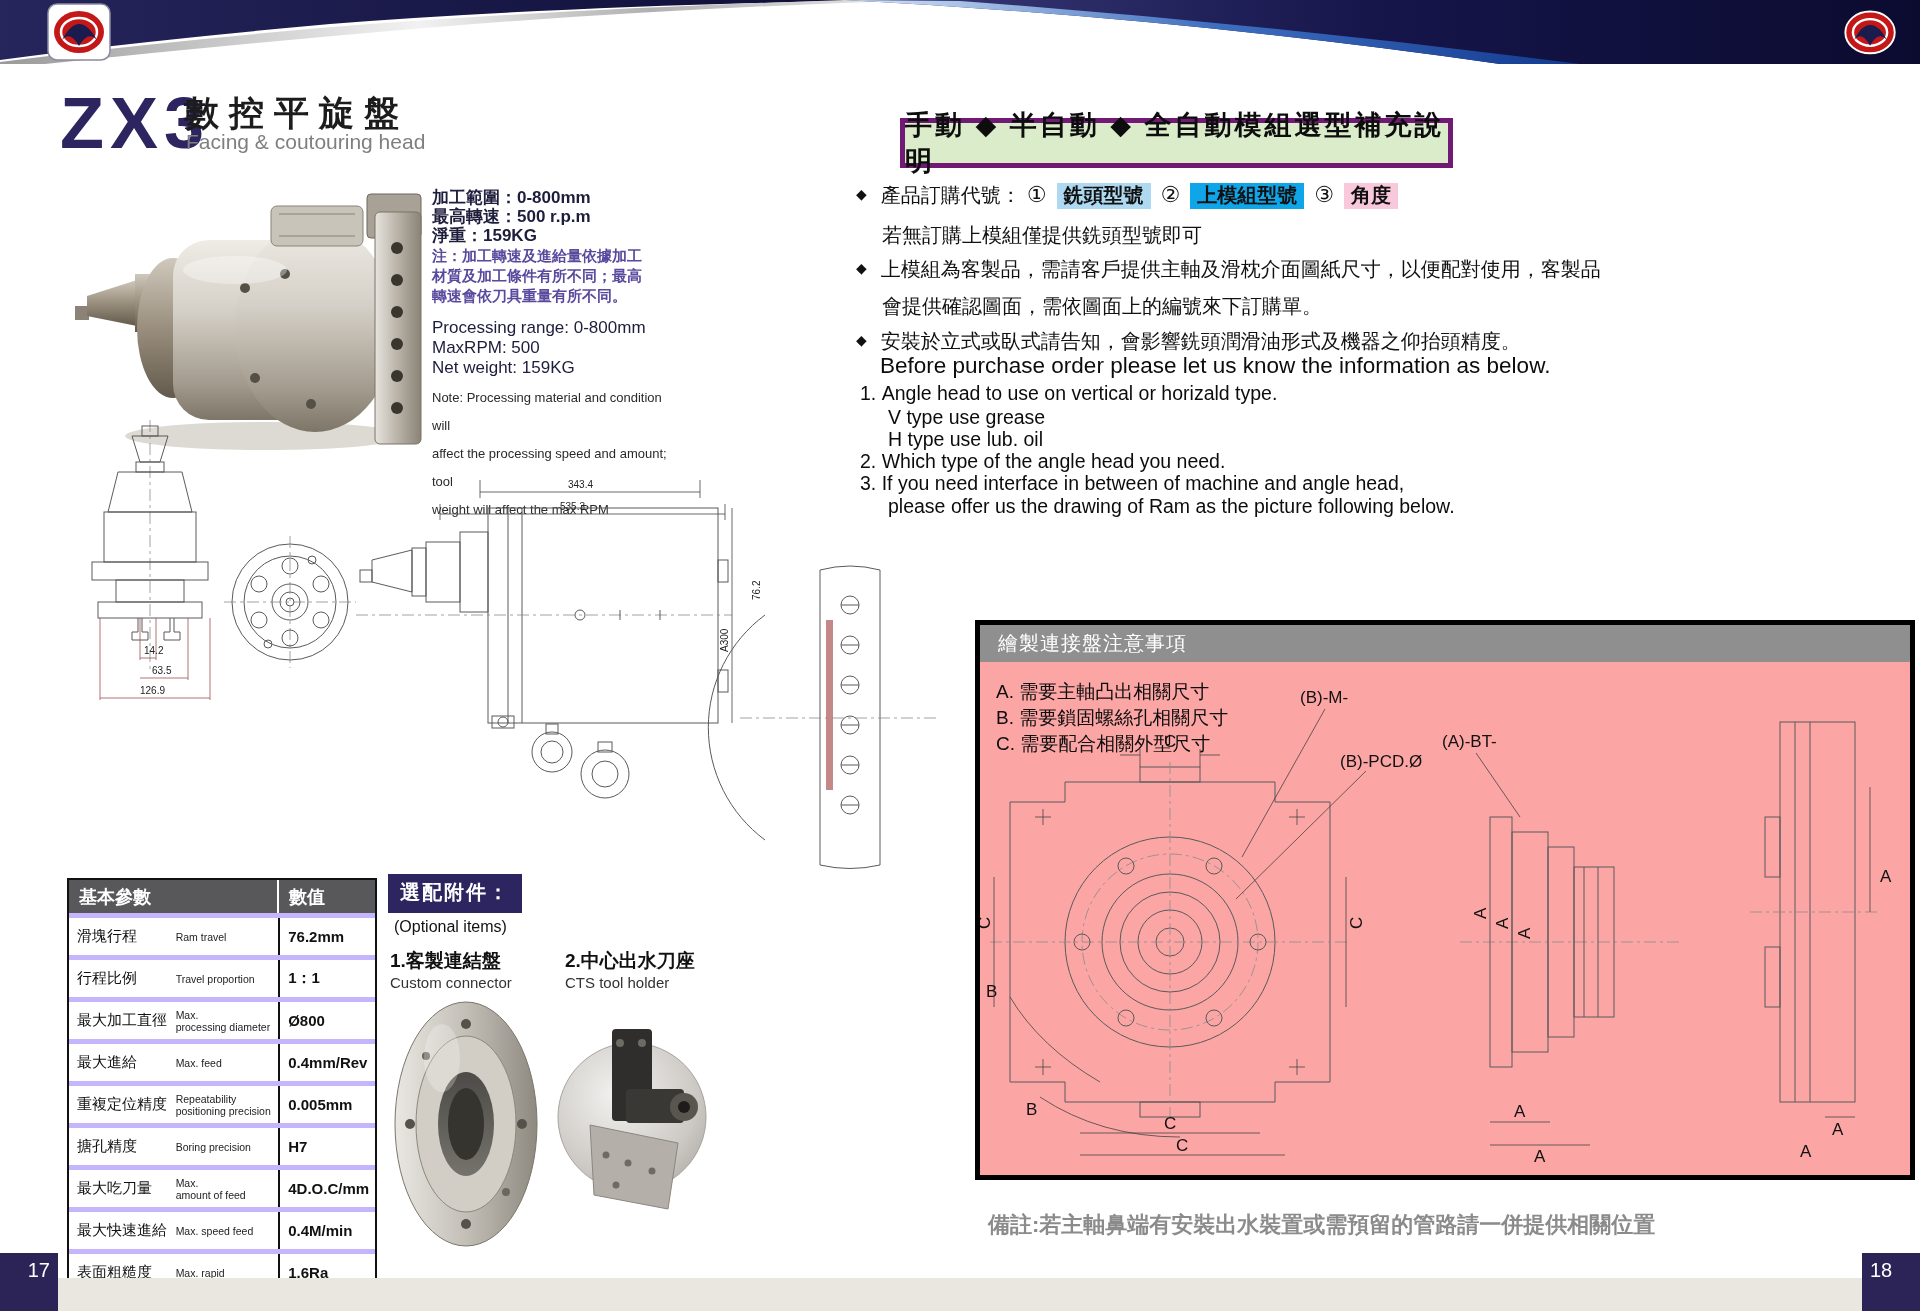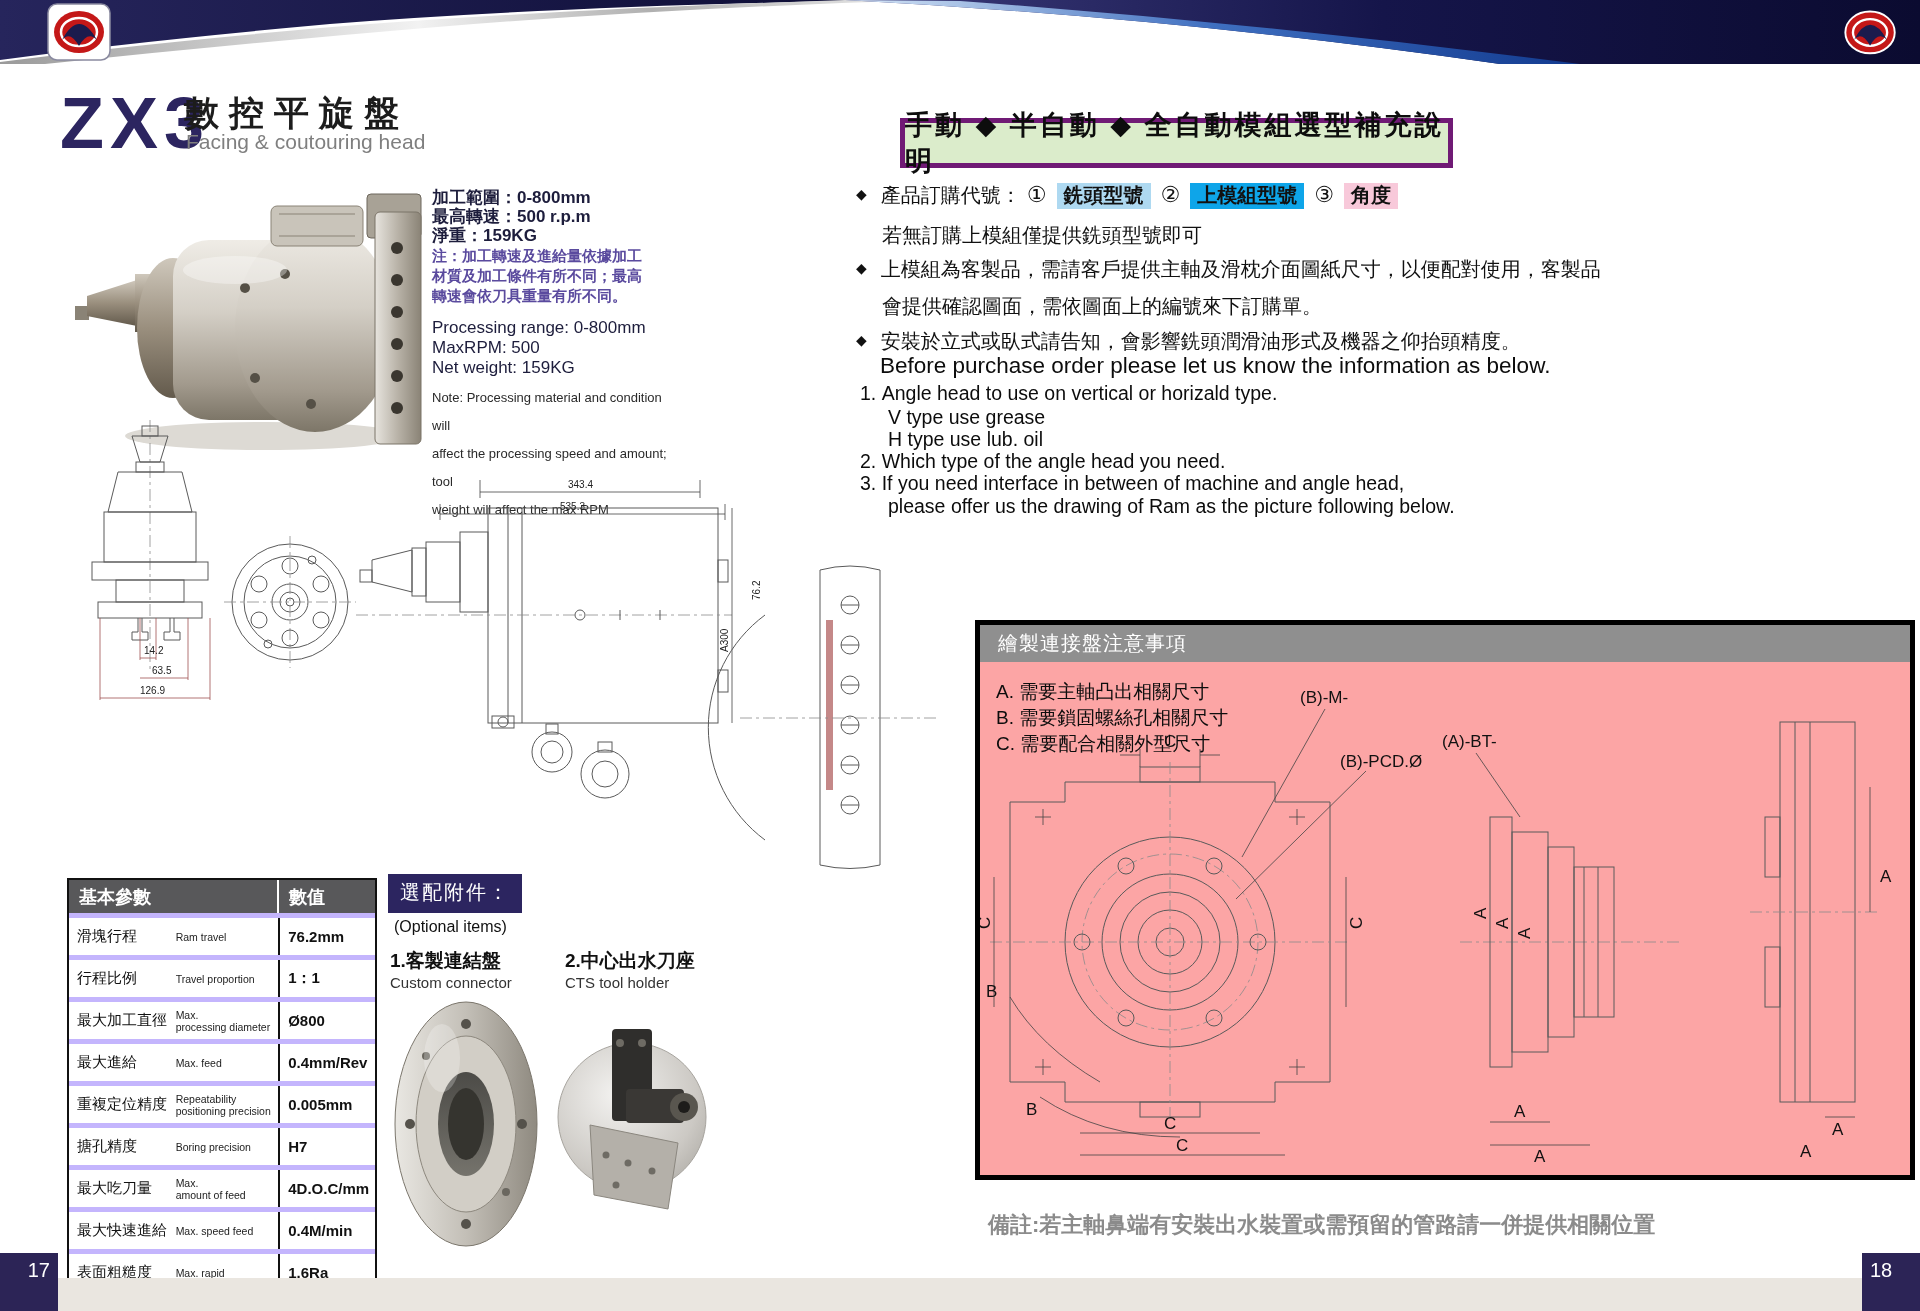--- a/index.html
+++ b/index.html
@@ -19,21 +19,21 @@
   .tbl{left:67px;top:878px;width:306px;border:2px solid #111;background:#fff;}
   .tr{display:flex;align-items:stretch;height:37px;border-top:5px solid #c4b5fd;}
   .tr.head{height:33px;border-top:none;background:#58585a;color:#fff;}
   .cell{display:flex;align-items:center;}
   .c-zh{width:100px;padding-left:8px;font-size:15px;}
   .c-en{width:104px;font-size:10.5px;line-height:12px;color:#222;white-space:pre-line;}
   .c-val{width:88px;border-left:2px solid #111;padding-left:8px;font-size:15px;font-weight:bold;}
   .h-param{width:212px;padding-left:10px;font-size:18px;font-weight:bold;}
   .h-val{width:92px;border-left:2px solid #fff;padding-left:10px;font-size:18px;font-weight:bold;}
   
-  .opt-title{left:388px;top:874px;background:#2c2560;color:#fff;font-size:20px;font-weight:normal;padding:5px 12px 7px 12px;letter-spacing:2px;}
+  .opt-title{left:388px;top:874px;background:#2c2560;color:#fff;font-size:20px;font-weight:bold;padding:5px 12px 7px 12px;letter-spacing:2px;}
   .opt-sub{left:394px;top:918px;font-size:16px;color:#111;}
   .opt-zh{font-size:19px;font-weight:bold;color:#111;}
   .opt-en{font-size:15px;color:#333;}
   
   .banner{left:900px;top:118px;width:543px;height:40px;background:#dbeccb;border:5px solid #701a75;
           display:flex;align-items:center;justify-content:center;font-size:27px;font-weight:bold;letter-spacing:3px;color:#0d0d0d;}
   .blt{font-size:20px;color:#111;}
   .dia{font-size:14px;margin-right:14px;vertical-align:3px;}
   .circ{font-size:22px;margin:0 6px;}
   .badge{padding:1px 7px 3px 7px;margin:0 4px;font-weight:600;}

